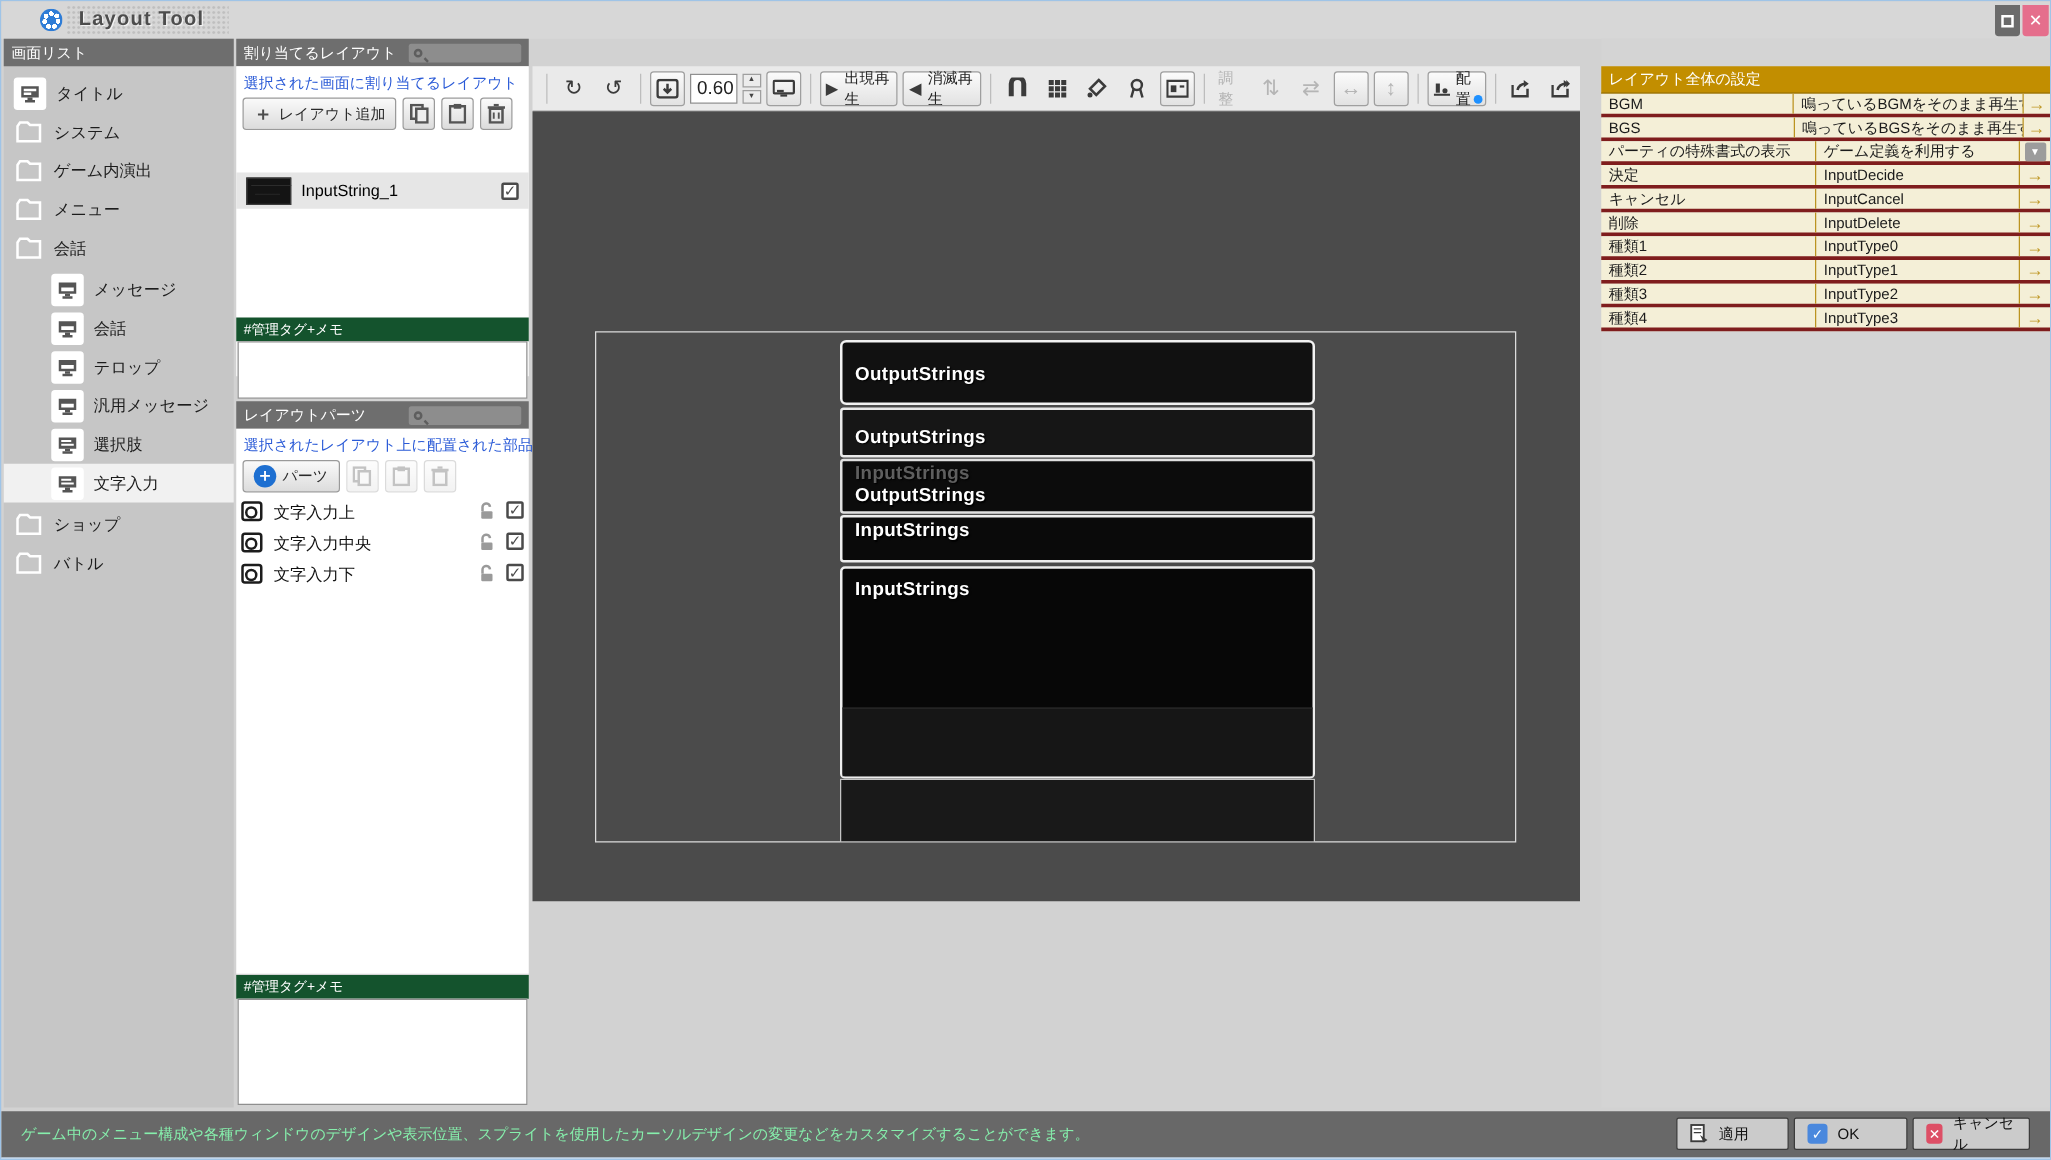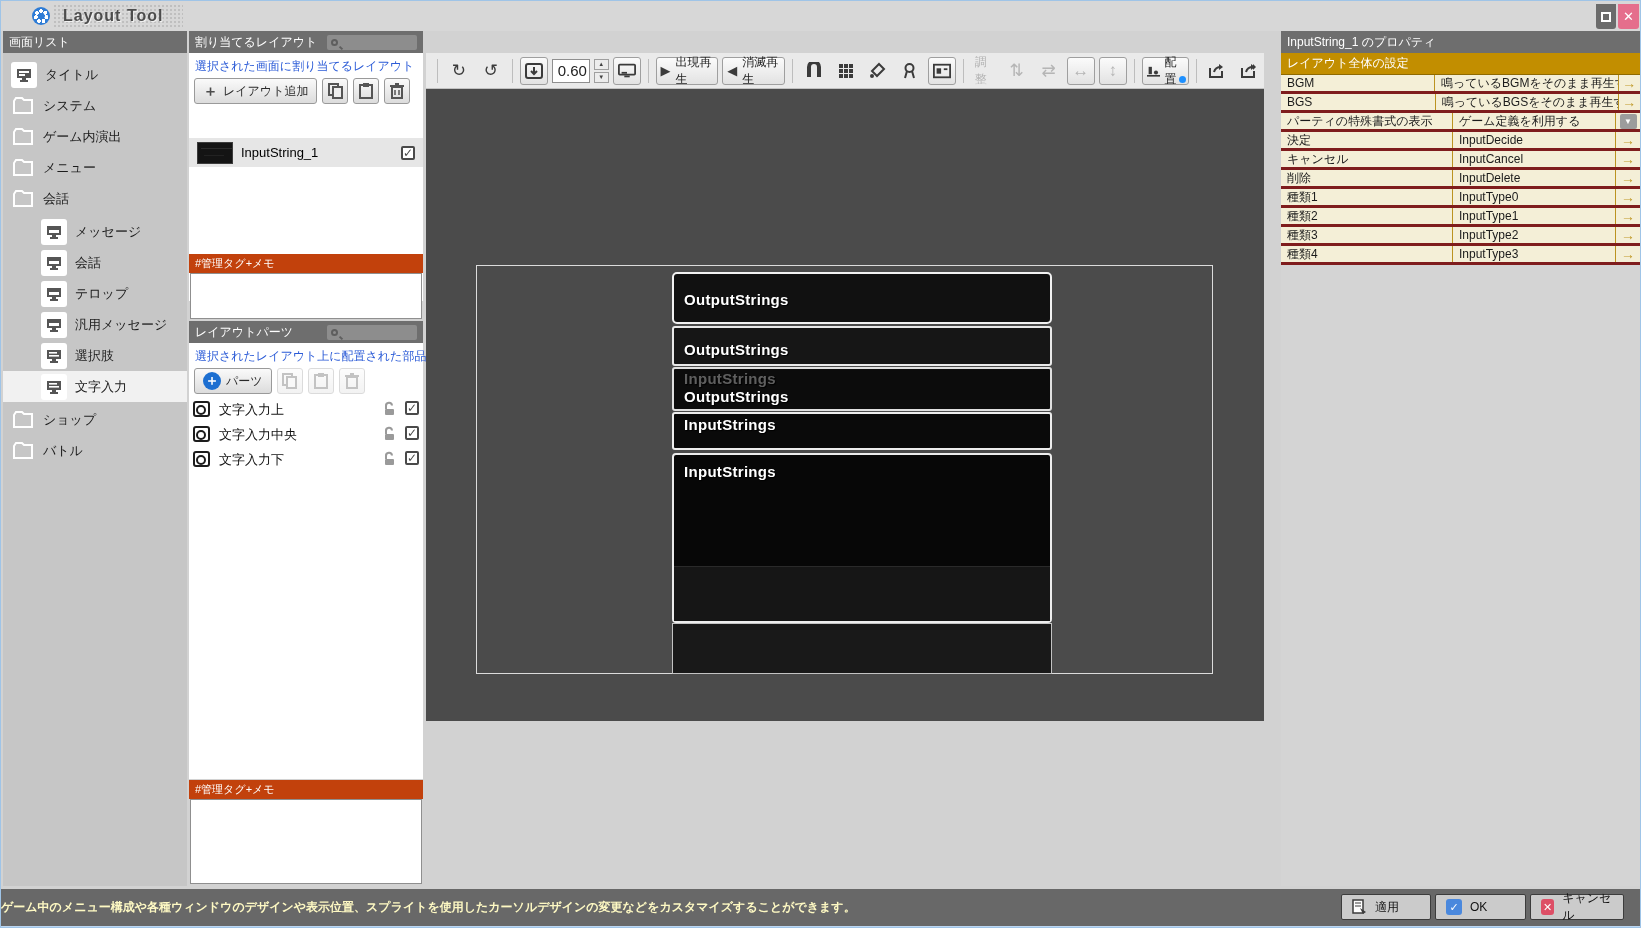--- a/index.html
+++ b/index.html
@@ -71,21 +71,21 @@
            background-image:linear-gradient(#2c2c2c 1px, transparent 1px),
                             linear-gradient(#222 1px, transparent 1px);
            background-size:100% 7px, 60% 5px; background-position:3px 5px, 6px 12px;
            background-repeat:no-repeat; flex:0 0 auto; }
   .lay-name { flex:1 1 auto; }
   .red { color:#dd2619; }
   .checkbox { width:14px; height:14px; border:2px solid #4a4a4a; border-radius:2px; background:#fff;
               display:flex; align-items:center; justify-content:center; flex:0 0 auto; }
   .checkbox .tick { display:none; font-size:12px; font-weight:bold; color:#4a4a4a; line-height:1; }
   .checkbox.checked .tick { display:block; }
-  .memo-head { position:absolute; left:0; width:100%; height:19px; background:#c2410c; color:#fff;
+  .memo-head { position:absolute; left:0; width:100%; height:19px; background:#14532d; color:#fff;
                font-size:11px; display:flex; align-items:center; padding-left:6px; }
   .memo-box { position:absolute; left:1px; width:232px; background:#fff; border:1px solid #8f8f8f; }
   .parts-area { top:312px; height:436px; }
   .prow { position:absolute; left:0; width:100%; height:25px; display:flex; 
           padding:0 4px; font-size:13px; color:#111; }
   .part-ico { width:17px; height:16px; border:2px solid #1c1c1c; border-radius:3px; margin-right:9px;
               position:relative; flex:0 0 auto; }
   .part-ico::after { content:""; position:absolute; left:1px; top:2px; width:6px; height:6px;
                      border:2px solid #1c1c1c; border-radius:50%; }
   .prow .name { flex:1 1 auto; }
@@ -142,22 +142,22 @@
                    border-right:1px solid #bb9320; white-space:nowrap; overflow:hidden; }
   .prop-row .val { flex:1 1 auto; padding-left:6px; display:flex; align-items:center;
                    border-right:1px solid #bb9320; white-space:nowrap; overflow:hidden; }
   .prop-row .ctl { width:24px; display:flex; align-items:center; justify-content:center;
                    color:#c09a2a; font-size:14px; font-weight:bold; }
   .dd-box { width:17px; height:15px; background:#9c9c9c; border-radius:2px; color:#fff;
             font-size:8px; display:flex; align-items:center; justify-content:center; }
 
   
   .statusbar { position:absolute; left:0; top:888px; width:1641px; height:37px; background:#686868; }
-  .status-msg { position:absolute; left:0; top:0; height:100%; display:flex; align-items:center;
-                color:#fef9c3; font-size:12px; white-space:nowrap;font-weight:bold; }
+  .status-msg { position:absolute; left:16px; top:0; height:100%; display:flex; align-items:center;
+                color:#86efac; font-size:12px; white-space:nowrap; }
   .sbtn { position:absolute; top:5px; height:26px; background:#cbcbcb; border:1px solid #3c3c3c;
           border-radius:2px; display:flex; align-items:center; justify-content:flex-start;
           gap:8px; font-size:12px; color:#111; padding:0 10px; }
   .sbtn .mini { width:16px; height:16px; border-radius:3px; color:#fff; font-size:11px; font-weight:bold;
                 display:flex; align-items:center; justify-content:center; }
   .mini.blue { background:#4a88dd; }
   .mini.redx { background:#dd4f66; }
   .bottom-edge { position:absolute; left:0; top:925px; width:100%; height:3px; background:#bdd7f2; }
   svg { display:block; }
 </style>
@@ -587,23 +587,20 @@
         <div class="t">InputStrings</div>
         <div class="footer"></div>
       </div>
       <div class="pv pv-f">
         <div class="t"></div>
       </div>
     </div>
   </div>
 
   <div class="col-props">
-    <div class="phead">
-      <span class="title">InputString_1 のプロパティ</span>
-    </div>
     <div class="gold-bar">
       <span>レイアウト全体の設定</span>
     </div>
     <div class="prop-rows">
       <div class="prop-row">
         <div class="lab">BGM</div>
         <div class="val">鳴っているBGMをそのまま再生する</div>
         <div class="ctl">
             <span>→</span>
           </div>

